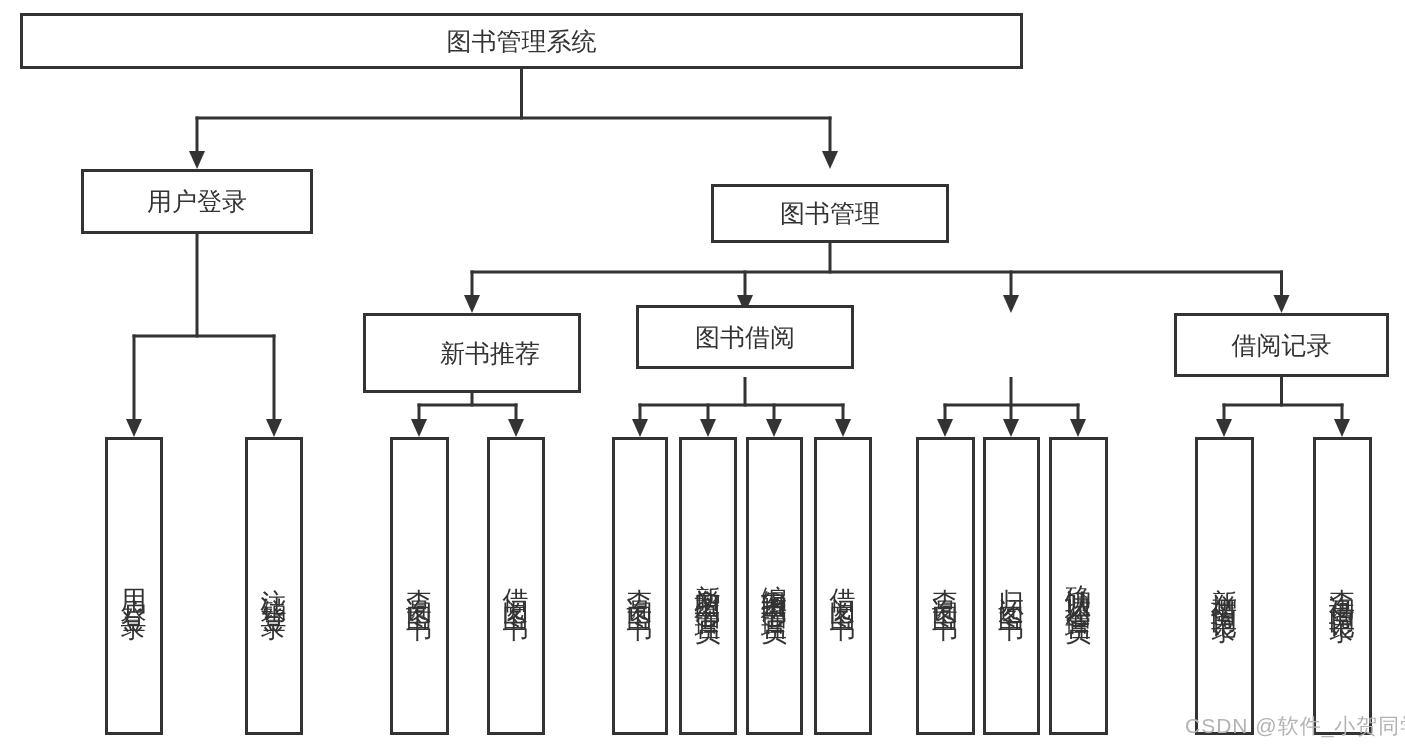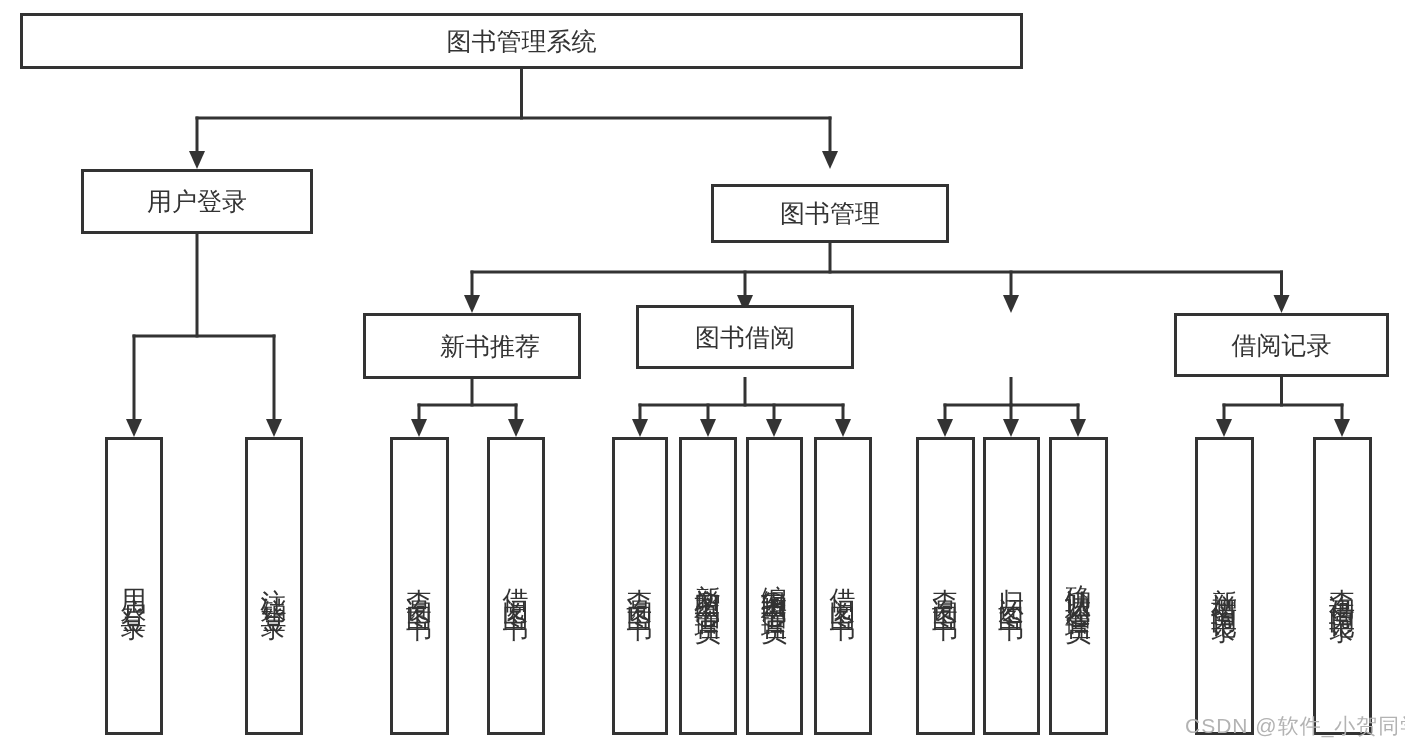--- a/index.html
+++ b/index.html
@@ -116,21 +116,21 @@
     <line x1="1342" y1="403.5" x2="1342" y2="420"></line>
     <polygon points="1216,419 1232,419 1224,437"></polygon>
     <polygon points="1334,419 1350,419 1342,437"></polygon>
   </svg>
 
   <div class="box" style="left:20px;top:13px;width:1003px;height:56px;">图书管理系统</div>
 
   <div class="box" style="left:81px;top:169px;width:232px;height:65px;">用户登录</div>
   <div class="box" style="left:711px;top:169px;width:238px;height:59px;margin-top:15px;">图书管理</div>
 
-  <div class="box" style="left:363px;top:313px;width:218px;height:66px;padding-left:36px;">新书推荐</div>
+  <div class="box" style="left:363px;top:313px;width:218px;height:80px;padding-left:36px;">新书推荐</div>
   <div class="box" style="left:636px;top:305px;width:218px;height:64px;">图书借阅</div>
   <div class="box" style="left:1174px;top:313px;width:215px;height:64px;text-align:right;">借阅记录</div>
 
   <div class="box vbox" style="left:105px;top:437px;width:58px;height:298px;">用户登录</div>
   <div class="box vbox" style="left:245px;top:437px;width:58px;height:298px;">注销登录</div>
 
   <div class="box vbox" style="left:390px;top:437px;width:59px;height:298px;">查询图书</div>
   <div class="box vbox" style="left:487px;top:437px;width:58px;height:298px;">借阅图书</div>
 
   <div class="box vbox" style="left:612px;top:437px;width:56px;height:298px;">查询图书</div>

